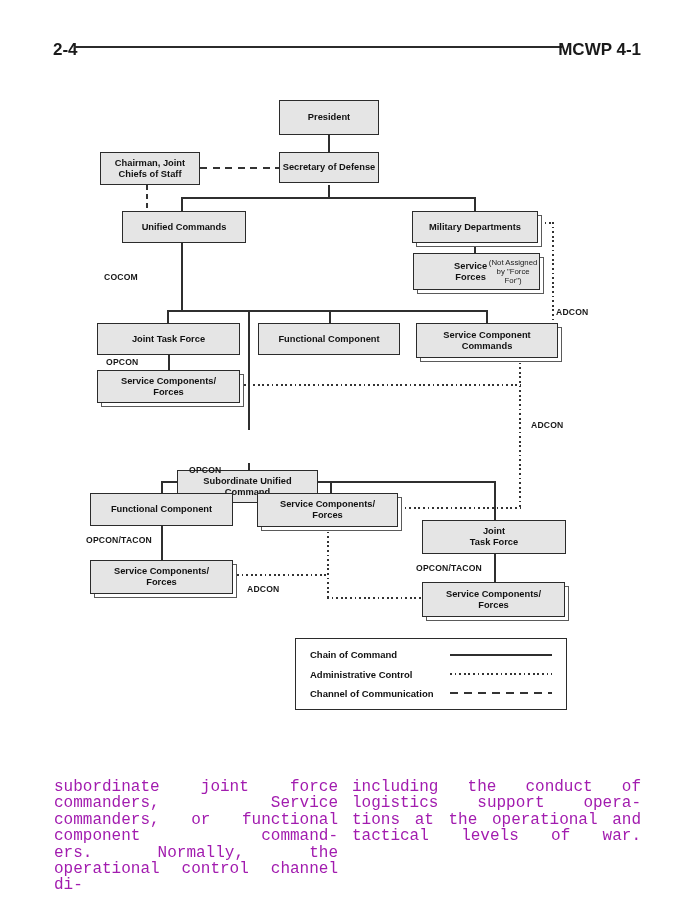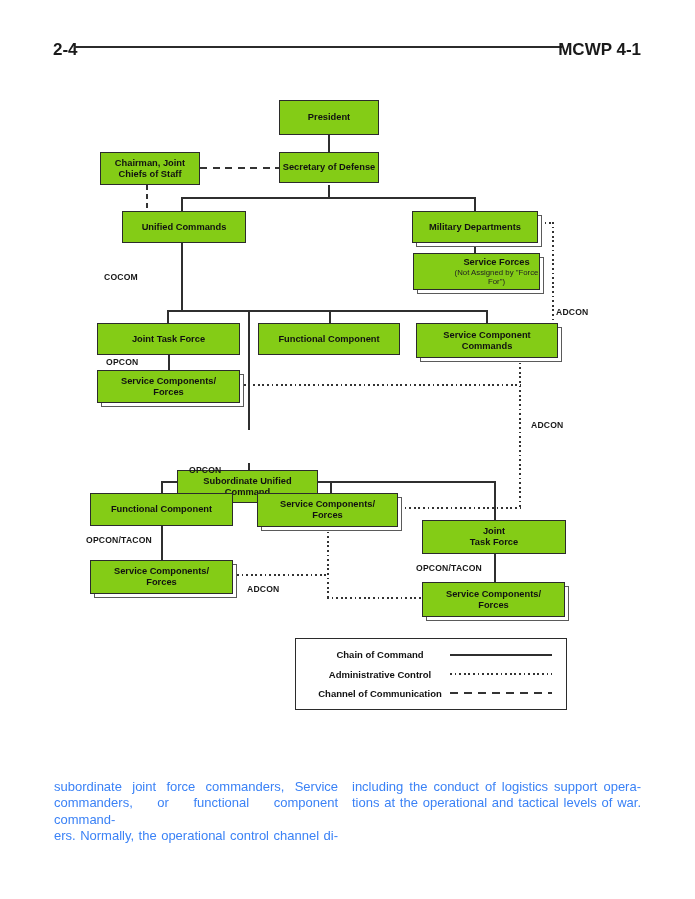--- a/index.html
+++ b/index.html
@@ -2,49 +2,49 @@
 <html><head>
 <meta charset="utf-8">
 <style>
   html,body{margin:0;padding:0;background:#e8e8e8;}
   .page{position:relative;width:695px;height:899px;background:#ffffff;margin:0 auto;
         font-family:"Liberation Sans",sans-serif;overflow:hidden;color:#1c1c1c;}
   
   .hdr-text{position:absolute;font-weight:bold;font-size:17px;color:#1a1a1a;}
   .hdr-rule{position:absolute;height:1.6px;background:#2b2b2b;}
   
-  .box{position:absolute;border:1.6px solid #2b2b2b;background:#84cc16;
+  .box{position:absolute;border:1.6px solid #2b2b2b;background:#e5e5e5;
        display:flex;align-items:center;justify-content:center;text-align:center;box-sizing:border-box;}
   .box-label{font-weight:bold;font-size:9.3px;line-height:11px;white-space:pre-line;color:#111;}
   .box-sub{font-size:7.8px;font-weight:normal;line-height:9px;color:#222;display:block;}
   .shadow{position:absolute;border:1.2px solid #5a5a5a;background:#ffffff;box-sizing:border-box;}
   
   .hline{position:absolute;height:1.6px;background:#2f2f2f;}
   .vline{position:absolute;width:1.6px;background:#2f2f2f;}
   .hdot{position:absolute;height:1.8px;background:repeating-linear-gradient(90deg,#333 0 1.8px,transparent 1.8px 4.6px);}
   .vdot{position:absolute;width:1.8px;background:repeating-linear-gradient(180deg,#333 0 1.8px,transparent 1.8px 4.6px);}
   .hdash{position:absolute;height:1.8px;background:repeating-linear-gradient(90deg,#333 0 7px,transparent 7px 12.5px);}
   .vdash{position:absolute;width:1.8px;background:repeating-linear-gradient(180deg,#333 0 5px,transparent 5px 9px);}
   
   .rel{position:absolute;font-weight:bold;font-size:8.6px;letter-spacing:.2px;color:#161616;white-space:nowrap;}
   
   .legend{position:absolute;left:295px;top:638px;width:272px;height:72px;border:1.6px solid #2b2b2b;
           box-sizing:border-box;display:flex;flex-direction:column;justify-content:space-evenly;
-          padding:2px 14px;text-align:center;}
+          padding:2px 14px;}
   .legend-row{display:flex;align-items:center;}
   .legend-label{flex:1;font-weight:bold;font-size:9.5px;color:#111;}
   .legend-sample{width:102px;height:2px;}
   .sample-solid{height:1.6px;background:#2f2f2f;}
   .sample-dotted{background:repeating-linear-gradient(90deg,#333 0 1.8px,transparent 1.8px 4.6px);}
   .sample-dashed{background:repeating-linear-gradient(90deg,#333 0 8px,transparent 8px 14px);}
   
   .caption{position:absolute;left:0;top:740px;width:100%;text-align:center;
            font-weight:bold;font-size:11.8px;color:#111;}
-  .bodycol{position:absolute;font-family:Liberation Sans, sans-serif;font-size:13px;
-           line-height:16.4px;color:#3b82f6;}
+  .bodycol{position:absolute;font-family:Liberation Mono, monospace;font-size:16px;
+           line-height:16.4px;color:#a21caf;}
   .jline{text-align:justify;text-align-last:justify;white-space:normal;}
 </style>
 </head>
 <body>
 
 <div class="page">
 
   <div class="hdr-text" style="left:53px;top:40px;">2-4</div>
   <div class="hdr-rule" style="left:74px;top:46px;width:488px;"></div>
   <div class="hdr-text" style="right:54px;top:40px;">MCWP 4-1</div>
@@ -107,21 +107,21 @@
   </div>
   <div class="box" style="left:279px;top:152px;width:100px;height:31px;">
     <span class="box-label">Secretary of Defense</span>
   </div>
   <div class="box" style="left:122px;top:211px;width:124px;height:32px;">
     <span class="box-label">Unified Commands</span>
   </div>
   <div class="box" style="left:412px;top:211px;width:126px;height:32px;">
     <span class="box-label">Military Departments</span>
   </div>
-  <div class="box" style="left:413px;top:253px;width:127px;height:37px;flex-direction:column;padding-left:40px;">
+  <div class="box" style="left:413px;top:253px;width:127px;height:37px;flex-direction:row;padding-left:40px;">
     <span class="box-label">Service Forces</span>
     <span class="box-sub">(Not Assigned by "Force For")</span>
   </div>
   <div class="box" style="left:97px;top:323px;width:143px;height:32px;">
     <span class="box-label">Joint Task Force</span>
   </div>
   <div class="box" style="left:258px;top:323px;width:142px;height:32px;">
     <span class="box-label">Functional Component</span>
   </div>
   <div class="box" style="left:416px;top:323px;width:142px;height:35px;">

